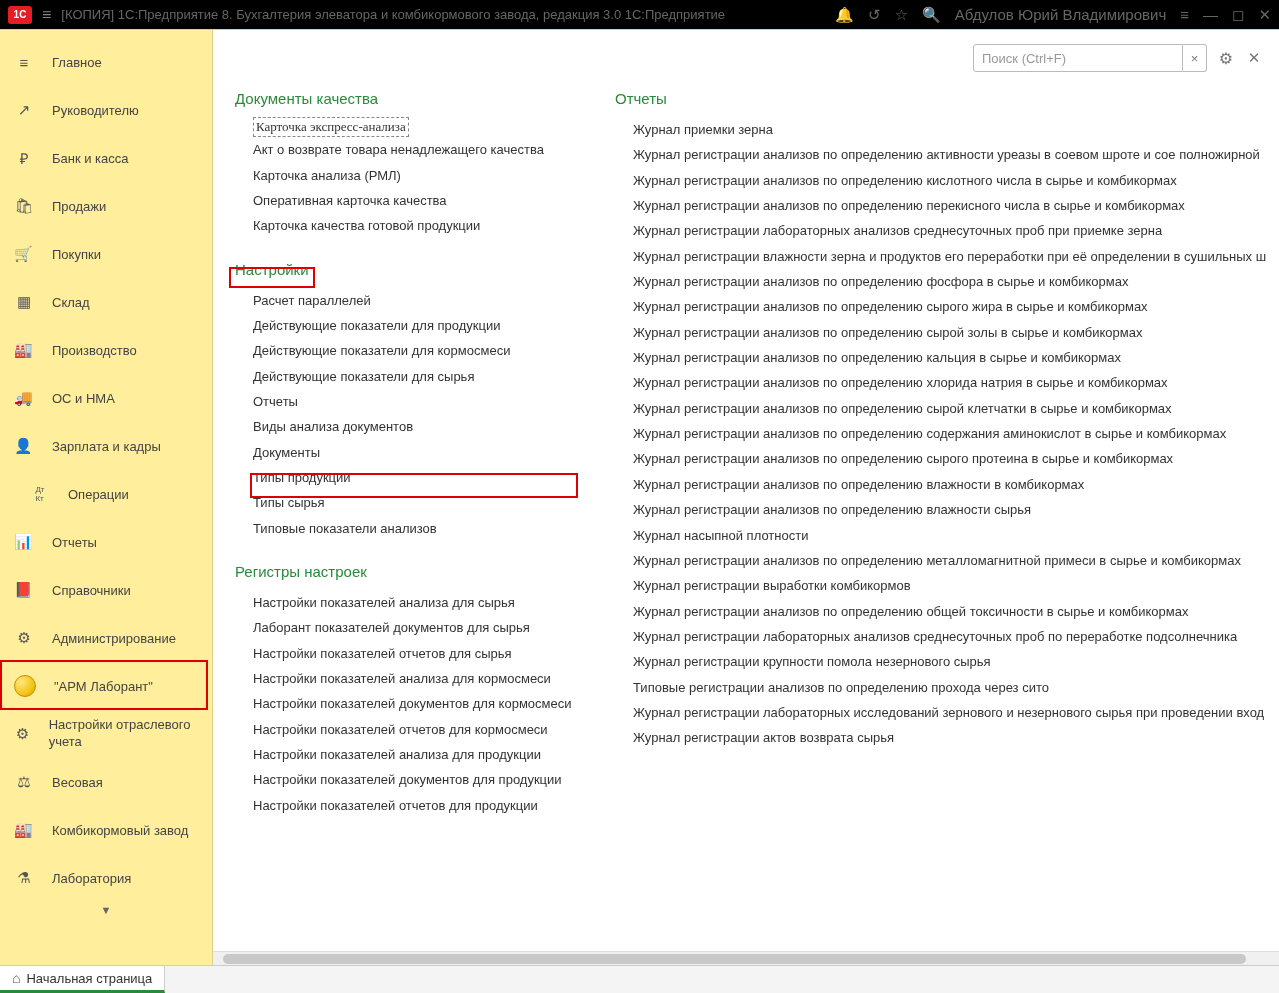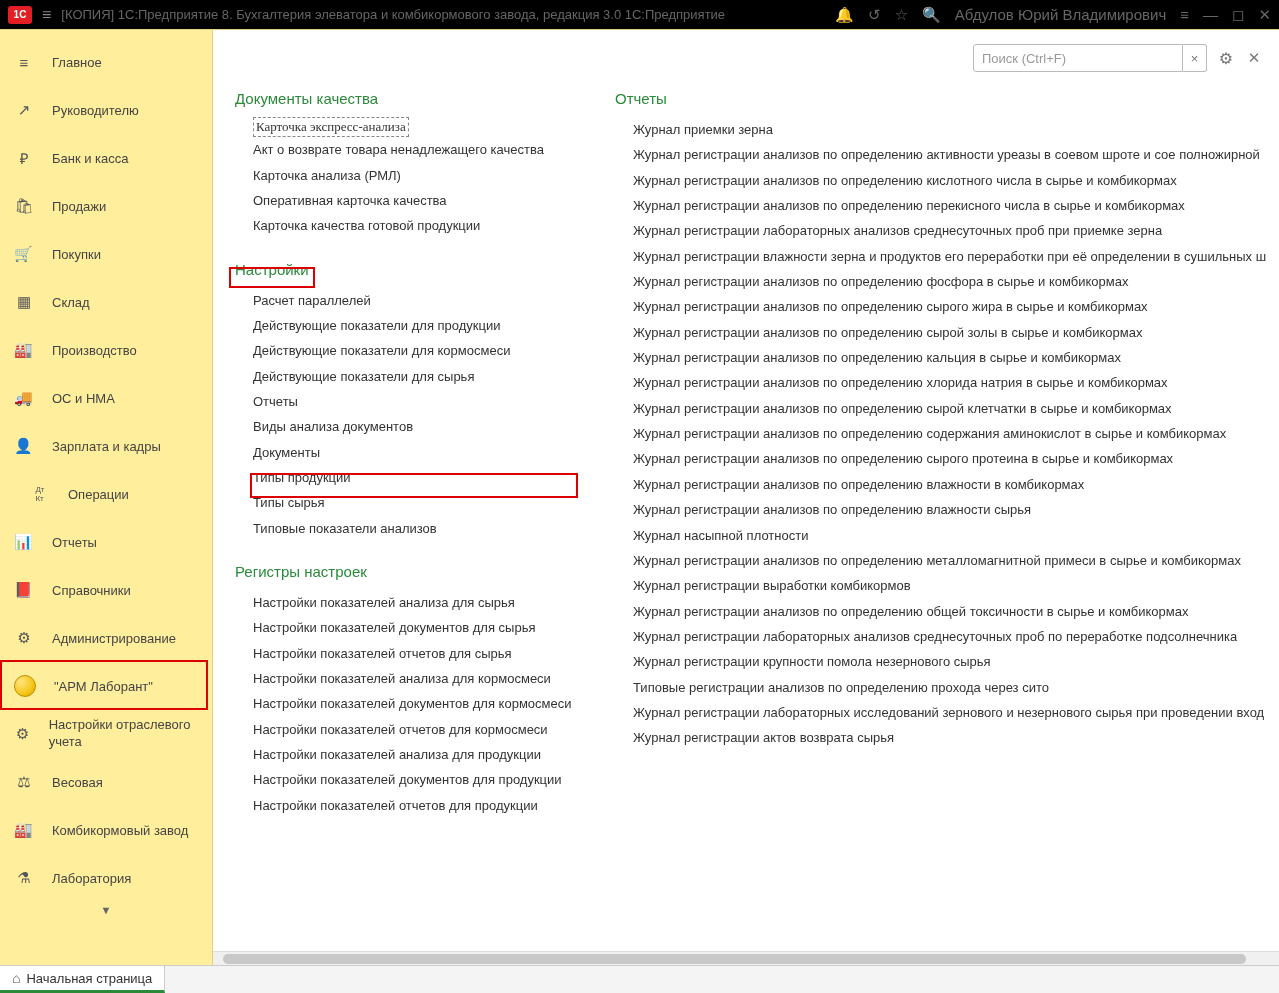--- a/index.html
+++ b/index.html
@@ -176,21 +176,21 @@
               <div class="link-item">Действующие показатели для кормосмеси</div>
               <div class="link-item">Действующие показатели для сырья</div>
               <div class="link-item">Отчеты</div>
               <div class="link-item">Виды анализа документов</div>
               <div class="link-item">Документы</div>
               <div class="link-item">Типы продукции</div>
               <div class="link-item">Типы сырья</div>
               <div class="link-item">Типовые показатели анализов</div>
             </div><div class="section-head">Регистры настроек</div><div class="link-list">
               <div class="link-item">Настройки показателей анализа для сырья</div>
-              <div class="link-item">Настройки показателей документов для сырья</div>
+              <div class="link-item">Лаборант показателей документов для сырья</div>
               <div class="link-item">Настройки показателей отчетов для сырья</div>
               <div class="link-item">Настройки показателей анализа для кормосмеси</div>
               <div class="link-item">Настройки показателей документов для кормосмеси</div>
               <div class="link-item">Настройки показателей отчетов для кормосмеси</div>
               <div class="link-item">Настройки показателей анализа для продукции</div>
               <div class="link-item">Настройки показателей документов для продукции</div>
               <div class="link-item">Настройки показателей отчетов для продукции</div>
             </div></div>
         <div class="col col-right" id="col-right"><div class="section-head">Отчеты</div><div class="link-list">
               <div class="link-item">Журнал приемки зерна</div>

